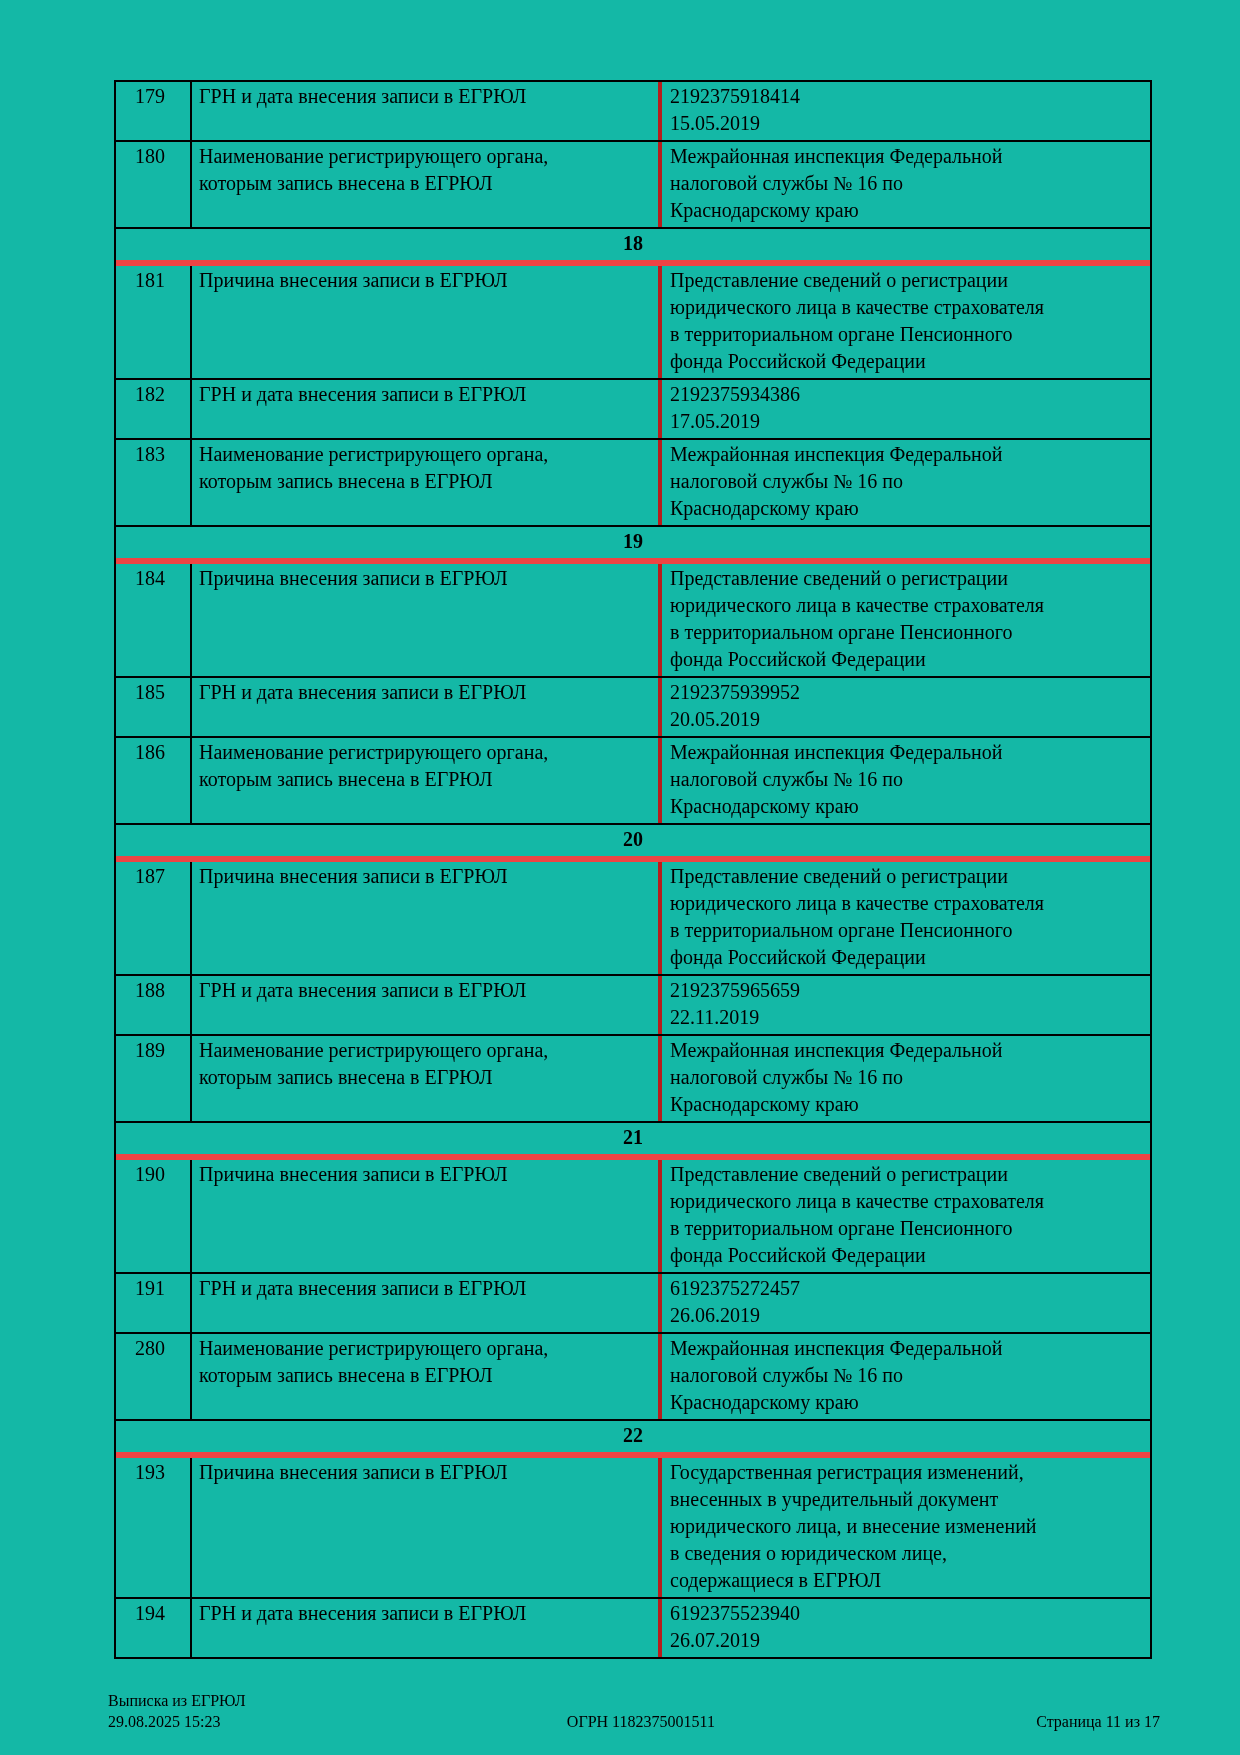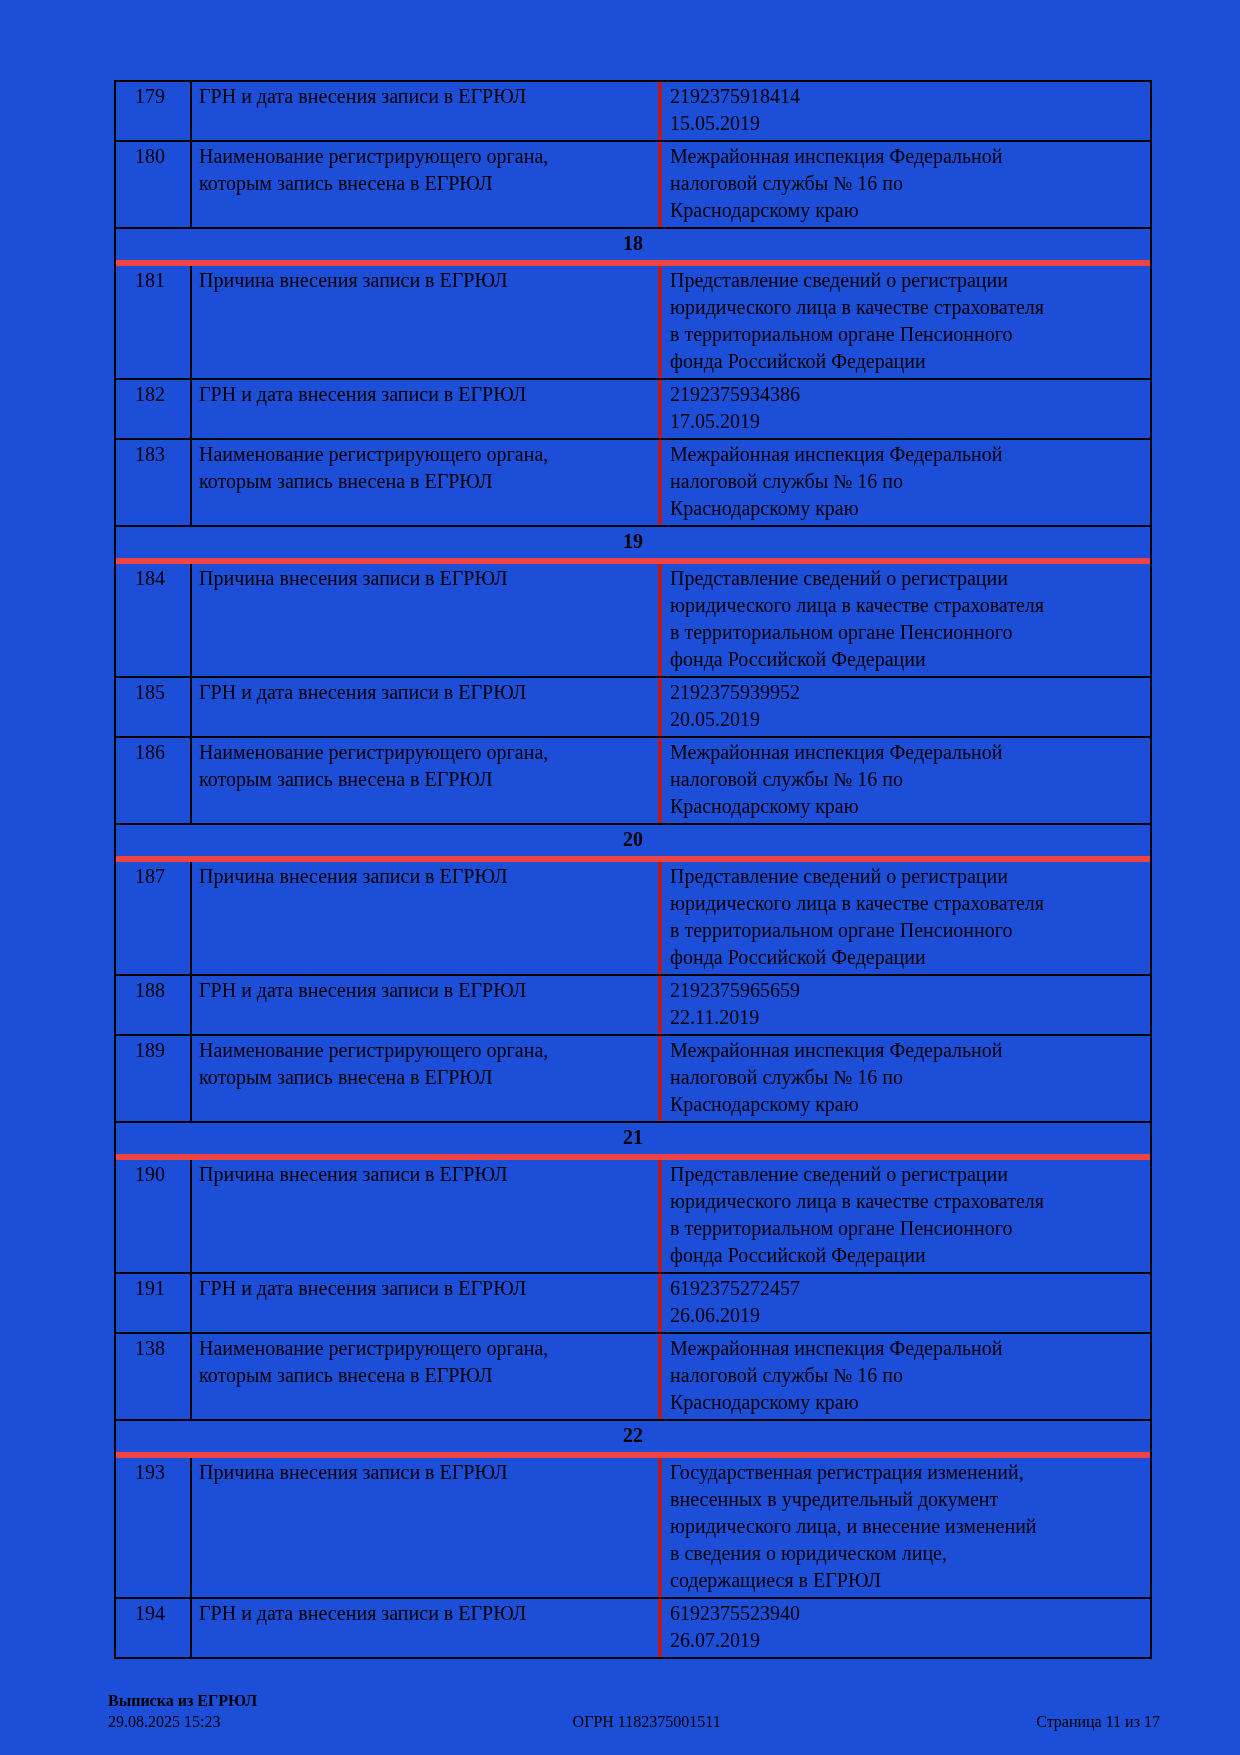--- a/index.html
+++ b/index.html
@@ -12,21 +12,21 @@
     width: 1240px;
     height: 1755px;
     overflow: hidden;
     font-family: "Liberation Serif", "DejaVu Serif", serif;
     color: #000000;
     -webkit-font-smoothing: antialiased;
   }
   .page {
     position: absolute;
     inset: 0;
-    background: #1d4ed8;
+    background: #14b8a6;
   }
   .egrul-table {
     position: absolute;
     left: 114px;
     top: 80px;
     width: 1038px;
     border: 2px solid #000;
     box-sizing: border-box;
     font-size: 20px;
     line-height: 27px;
@@ -77,21 +77,21 @@
     left: 108px;
     right: 80px;
     top: 1663px;
     display: flex;
     justify-content: space-between;
     align-items: flex-end;
     font-size: 16px;
     line-height: 21px;
   }
   .footer-left { text-align: left; }
-  .footer-title { font-weight: bold; }
+  .footer-title { font-weight: normal; }
   .footer-center { text-align: left; }
   .footer-right { text-align: right; margin-top: 48px; }
 </style>
 </head>
 <body>
 
 <div class="page">
 
   <div class="egrul-table">
   <div class="t-row">
@@ -211,21 +211,21 @@
   </div>
 
   <div class="t-row">
     <div class="cell cell-num">191</div>
     <div class="cell cell-label">ГРН и дата внесения записи в ЕГРЮЛ</div>
     <div class="cell cell-value">6192375272457
 26.06.2019</div>
   </div>
 
   <div class="t-row">
-    <div class="cell cell-num">138</div>
+    <div class="cell cell-num">280</div>
     <div class="cell cell-label">Наименование регистрирующего органа,
 которым запись внесена в ЕГРЮЛ</div>
     <div class="cell cell-value">Межрайонная инспекция Федеральной
 налоговой службы № 16 по
 Краснодарскому краю</div>
   </div>
 
   <div class="section-row">
     <span class="section-number">22</span>
   </div>

